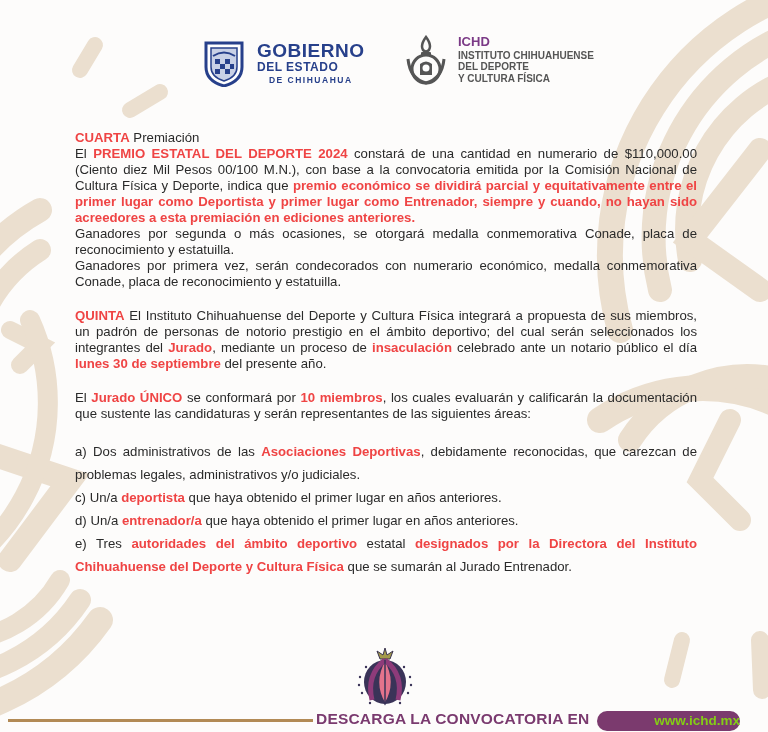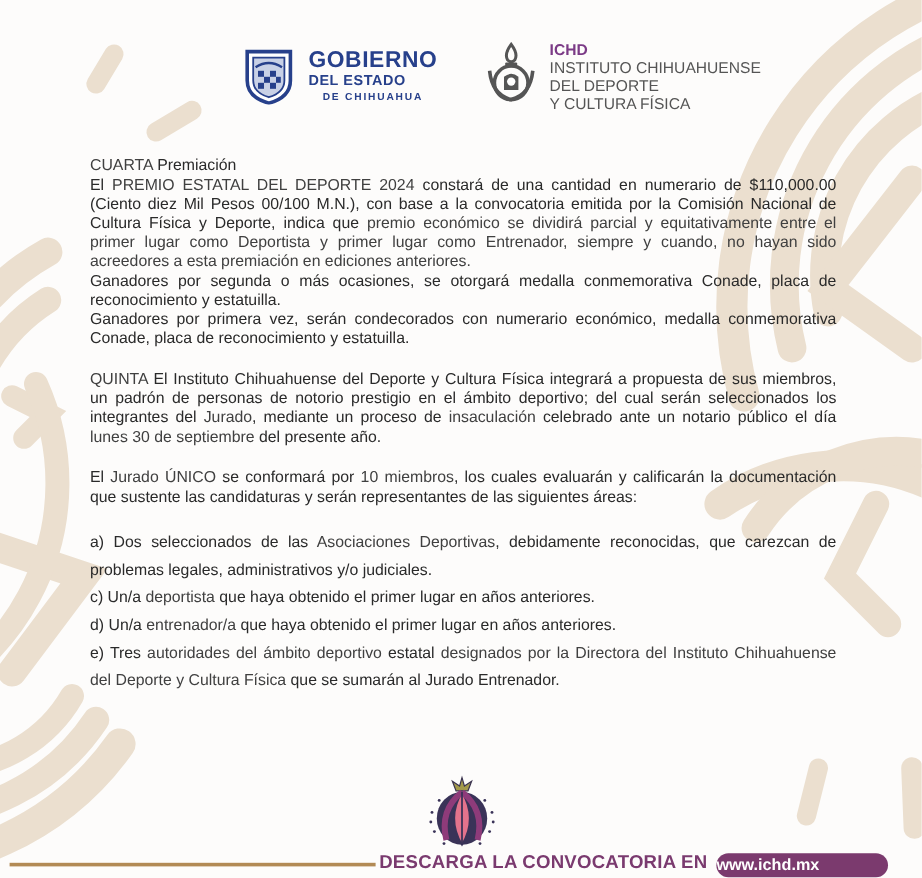--- a/index.html
+++ b/index.html
@@ -9,30 +9,30 @@
   .gob{position:absolute;left:203px;top:4px;display:flex;align-items:center;}
   .gob-shield{width:42px;height:48px;}
   .gob-text{margin-left:12px;color:#27408b;font-weight:bold;line-height:1;}
   .gob-l1{font-size:19px;letter-spacing:0.5px;}
   .gob-l2{font-size:12px;letter-spacing:0.5px;margin-top:1px;}
   .gob-l3{font-size:8.5px;letter-spacing:1.5px;text-align:center;margin-top:3px;}
   .ichd{position:absolute;left:406px;top:0;display:flex;align-items:flex-start;}
   .ichd-logo{width:40px;height:50px;}
   .ichd-text{margin-left:12px;line-height:1.15;}
   .ichd-title{color:#7b3a86;font-weight:bold;font-size:13px;}
-  .ichd-sub{color:#555;font-size:13px;font-weight:normal;}
+  .ichd-sub{color:#555;font-size:10px;font-weight:bold;}
   .content{position:absolute;left:75px;top:130px;width:622px;z-index:2;font-size:13.2px;}
   .p{margin:0;text-align:justify;line-height:16px;}
-  .p b{font-weight:normal;color:#404040;}
+  .p b{font-weight:bold;color:#ef4444;}
   .gap2{height:18px;}
   .list .p{line-height:23px;}
   .footer-emblem{position:absolute;left:350px;top:645px;width:70px;height:62px;z-index:2;}
   .footer-line{position:absolute;left:8px;top:719px;width:305px;height:3px;background:#b28a55;z-index:2;}
   .footer-cta{position:absolute;left:316px;top:710px;font-weight:bold;font-size:15.5px;color:#7a3a6f;letter-spacing:0.2px;z-index:2;}
-  .footer-url{position:absolute;left:597px;top:711px;width:143px;height:20px;border-radius:10px;background:#7b3a6e;color:#ffffff;font-weight:bold;font-size:13.5px;text-align:left;line-height:20px;z-index:2;}
+  .footer-url{position:absolute;left:597px;top:711px;width:143px;height:20px;border-radius:10px;background:#7b3a6e;color:#84cc16;font-weight:bold;font-size:13.5px;text-align:right;line-height:20px;z-index:2;}
 </style>
 </head>
 <body>
 
 <svg class="deco" viewBox="0 0 768 732">
   <g fill="none" stroke="#ebdfcf" stroke-linecap="round">
 
     <path d="M10 260 Q 60 180 30 110" stroke-width="0"></path>
     <path d="M-60 420 A 200 200 0 0 1 40 210" stroke-width="24"></path>
     <path d="M-30 380 A 150 150 0 0 1 40 250" stroke-width="22"></path>
@@ -109,21 +109,21 @@
 
   <p class="p"><b>QUINTA</b><span> El Instituto Chihuahuense del Deporte y Cultura Física integrará a propuesta de sus miembros, un padrón de personas de notorio prestigio en el ámbito deportivo; del cual serán seleccionados los integrantes del </span><b>Jurado</b><span>, mediante un proceso de </span><b>insaculación</b><span> celebrado ante un notario público el día </span><b>lunes 30 de septiembre</b><span> del presente año.</span></p>
 
   <div class="gap2"></div>
 
   <p class="p"><span>El </span><b>Jurado ÚNICO</b><span> se conformará por </span><b>10 miembros</b><span>, los cuales evaluarán y calificarán la documentación que sustente las candidaturas y serán representantes de las siguientes áreas:</span></p>
 
   <div class="gap2"></div>
 
   <div class="list">
-    <p class="p"><span>a) Dos seleccionados de las </span><b>Asociaciones Deportivas</b><span>, debidamente reconocidas, que carezcan de problemas legales, administrativos y/o judiciales.</span></p>
+    <p class="p"><span>a) Dos administrativos de las </span><b>Asociaciones Deportivas</b><span>, debidamente reconocidas, que carezcan de problemas legales, administrativos y/o judiciales.</span></p>
     <p class="p"><span>c) Un/a </span><b>deportista</b><span> que haya obtenido el primer lugar en años anteriores.</span></p>
     <p class="p"><span>d) Un/a </span><b>entrenador/a</b><span> que haya obtenido el primer lugar en años anteriores.</span></p>
     <p class="p"><span>e) Tres </span><b>autoridades del ámbito deportivo</b><span> estatal </span><b>designados por la Directora del Instituto Chihuahuense del Deporte y Cultura Física</b><span> que se sumarán al Jurado Entrenador.</span></p>
   </div>
 </div>
 
 <svg class="footer-emblem" viewBox="0 0 70 62">
   <path d="M30 14 L27 6 L33 10 L35 3 L37 10 L43 6 L40 14 Z" fill="#a39a4a" stroke="#3b3450" stroke-width="1"></path>
   <ellipse cx="35" cy="37" rx="21" ry="22" fill="#3a3358"></ellipse>
   <path d="M35 15 Q22 37 35 59 Q48 37 35 15Z" fill="#e3738c" stroke="#3a3358" stroke-width="1.5"></path>

